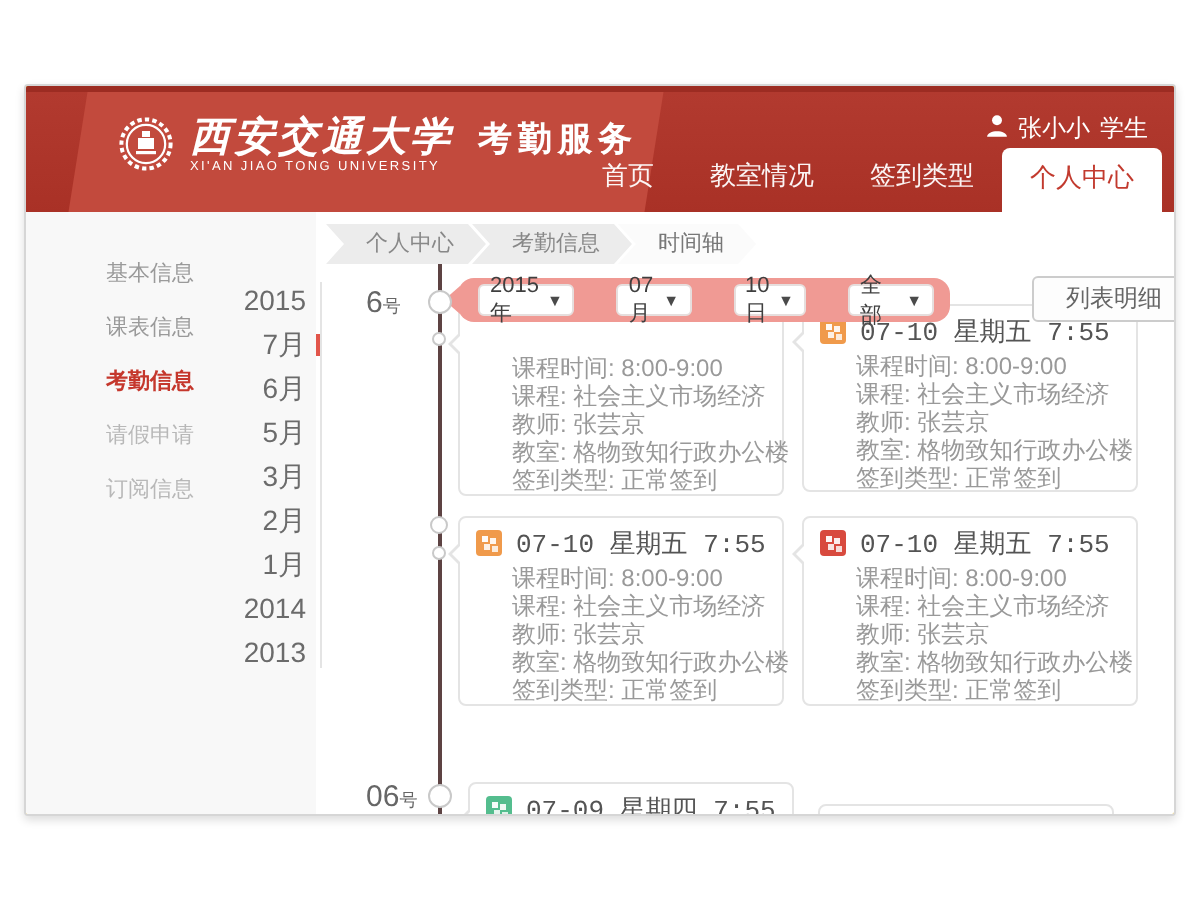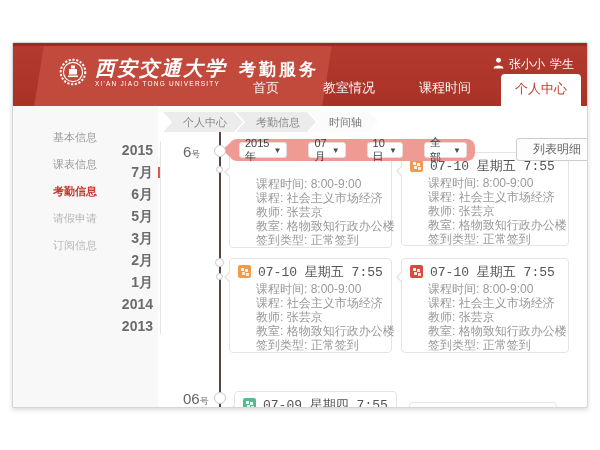--- a/index.html
+++ b/index.html
@@ -18,41 +18,41 @@
             background:#c24a3d; transform:skewX(-9deg); }
   .brand { position:absolute; left:46px; top:11px; display:flex; align-items:center; }
   .logo { width:28px; height:28px; display:inline-block; }
   .brand-text { margin-left:8px; }
   .brand-cn { color:#fff; font-family:"DejaVu Serif", serif; font-style:italic; font-weight:bold;
             font-size:20px; letter-spacing:2px; line-height:22px; white-space:nowrap; }
   .brand-en { color:#fff; font-size:6.5px; letter-spacing:1.2px; margin-top:1px; white-space:nowrap; }
   .app-title { color:#fff; font-size:17px; font-weight:bold; letter-spacing:3px; margin-left:12px; margin-top:-6px; white-space:nowrap; }
   .user { position:absolute; right:13px; top:10px; display:flex; align-items:center; gap:5px;
           color:#fff; font-size:12px; cursor:default; }
-  .nav { position:absolute; right:6px; bottom:0; display:flex; align-items:flex-end; font-size:13px;gap:16px; }
+  .nav { position:absolute; right:6px; bottom:0; display:flex; align-items:flex-end; font-size:13px; }
   .nav-item { color:rgba(255,255,255,.95); padding:6px 14px 9px; cursor:pointer; white-space:nowrap; }
   .nav-item.active { background:#fff; color:#c23a2e; border-radius:4px 4px 0 0; padding:6px 14px 8px; }
 
   
   .app-body { position:relative; height:303px; background:#fff; overflow:hidden; }
   .sidebar { position:absolute; left:0; top:0; bottom:0; width:145px; background:#f8f8f8; }
   .side-item { height:27px; line-height:27px; padding-left:40px; font-size:11px; color:#9a9a9a; cursor:pointer; }
   .side-item.active { color:#c5372c; font-weight:bold; }
   .side-item.dim { color:#b8b8b8; }
 
   
   .crumbs { position:absolute; left:150px; top:6px; display:flex; z-index:4; }
   .crumb { height:20px; line-height:20px; font-size:11px; color:#888; background:#ececec;
            padding:0 16px 0 20px; margin-left:-7px;
            clip-path:polygon(0 0,calc(100% - 9px) 0,100% 50%,calc(100% - 9px) 100%,0 100%,9px 50%); }
   .crumb:first-child { margin-left:0; }
   .crumb.active { background:#fbfbfb; filter:drop-shadow(0 0 1px #c9c9c9); color:#777; }
 
   
-  .periods { position:absolute; left:92px; top:33px; width:48px; text-align:right; z-index:2;font-weight:bold; }
+  .periods { position:absolute; left:92px; top:33px; width:48px; text-align:right; z-index:2; }
   .period { position:relative; line-height:22px; font-size:14px; color:#6b6b6b; cursor:pointer; }
   .tick { position:absolute; right:-7px; top:6px; width:2px; height:11px; background:#e2554a; }
   .period-divider { position:absolute; left:147px; top:35px; height:193px; width:1px; background:#e4e4e4; }
 
   
   .axis { position:absolute; left:206px; top:22px; bottom:0; width:2px; background:#5d4343; z-index:3; }
   .node { position:absolute; background:#fff; border:1px solid #c9c9c9; border-radius:50%; z-index:6; }
   .day-marker { position:absolute; color:#666; font-size:15px; z-index:3; }
   .day-marker .suffix { font-size:9px; }
 
@@ -116,21 +116,21 @@
             <path d="M0.6 12.4 C0.6 8.3 11.4 8.3 11.4 12.4 Z" fill="#fff"></path>
           </svg>
         </span>
         <span>张小小</span>
         <span>学生</span>
       </div>
 
       <div class="nav">
         <div class="nav-item">首页</div>
         <div class="nav-item">教室情况</div>
-        <div class="nav-item">课程时间</div>
+        <div class="nav-item">签到类型</div>
         <div class="nav-item active">个人中心</div>
       </div>
     </div>
 
     <div class="app-body">
 
       <div class="sidebar">
         <div style="height:18px"></div>
         <div class="side-item">基本信息</div>
         <div class="side-item">课表信息</div>

